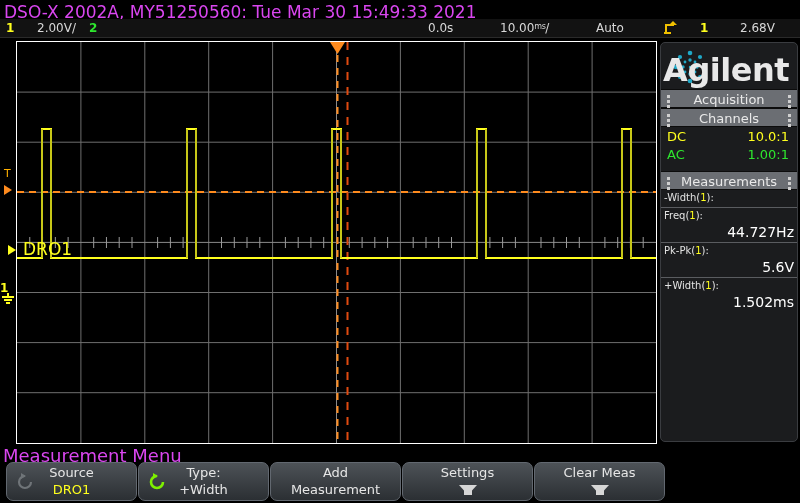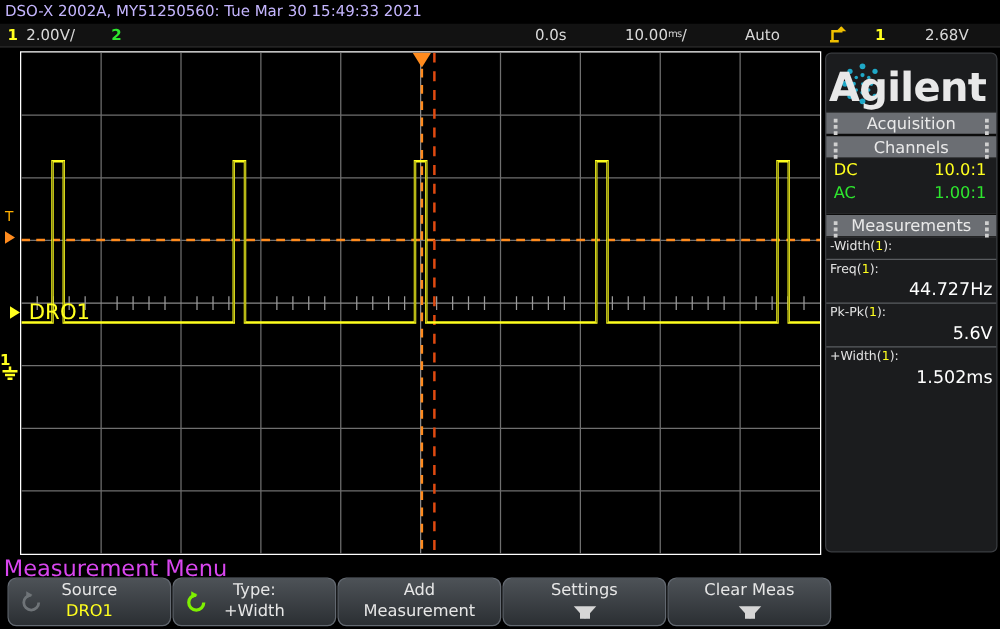--- a/index.html
+++ b/index.html
@@ -7,21 +7,21 @@
     width: 800px; height: 503px;
     background: #000;
     font-family: "DejaVu Sans", sans-serif;
     overflow: hidden;
   }
   #app { position: relative; width: 800px; height: 503px; background:#000; }
 
   
   .hdr-title {
     position:absolute; left:4px; top:2px; height:16px;
-    font-size:12px; color:#c4b5fd; letter-spacing:0px; white-space:nowrap;
+    font-size:17px; color:#d946ef; letter-spacing:0px; white-space:nowrap;
   }
   .hdr-bar {
     position:absolute; left:0; top:19px; width:800px; height:19px;
     background:#121212; border-bottom:1px solid #2a2a2a;
   }
   .hdr-item { position:absolute; top:2px; font-size:12px; white-space:nowrap; color:#d8d8d8; }
   .ch1n { color:#ffff1e; font-weight:bold; }
   .ch2n { color:#2ee62e; font-weight:bold; }
   .supunit { font-size:8px; vertical-align:0.32em; letter-spacing:-0.5px;}
 
@@ -103,21 +103,21 @@
 </style>
 </head>
 <body>
 
 <div id="app">
 
   <div class="hdr-title">DSO-X 2002A, MY51250560: Tue Mar 30 15:49:33 2021</div>
 
   <div class="hdr-bar">
     <span class="hdr-item ch1n" style="left:6px;">1</span>
-    <span class="hdr-item" style="left:21px;">2.00V/</span>
+    <span class="hdr-item" style="left:37px;">2.00V/</span>
     <span class="hdr-item ch2n" style="left:89px;">2</span>
 
     <span class="hdr-item" style="left:428px;">0.0s</span>
 
     <span class="hdr-item" style="left:500px;"><span>10.00</span><span class="supunit">ms</span><span>/</span></span>
 
     <span class="hdr-item" style="left:596px;">Auto</span>
 
     <span class="hdr-item" style="left:664px; top:1px;">
       <svg width="14" height="15" viewBox="0 0 14 15">

